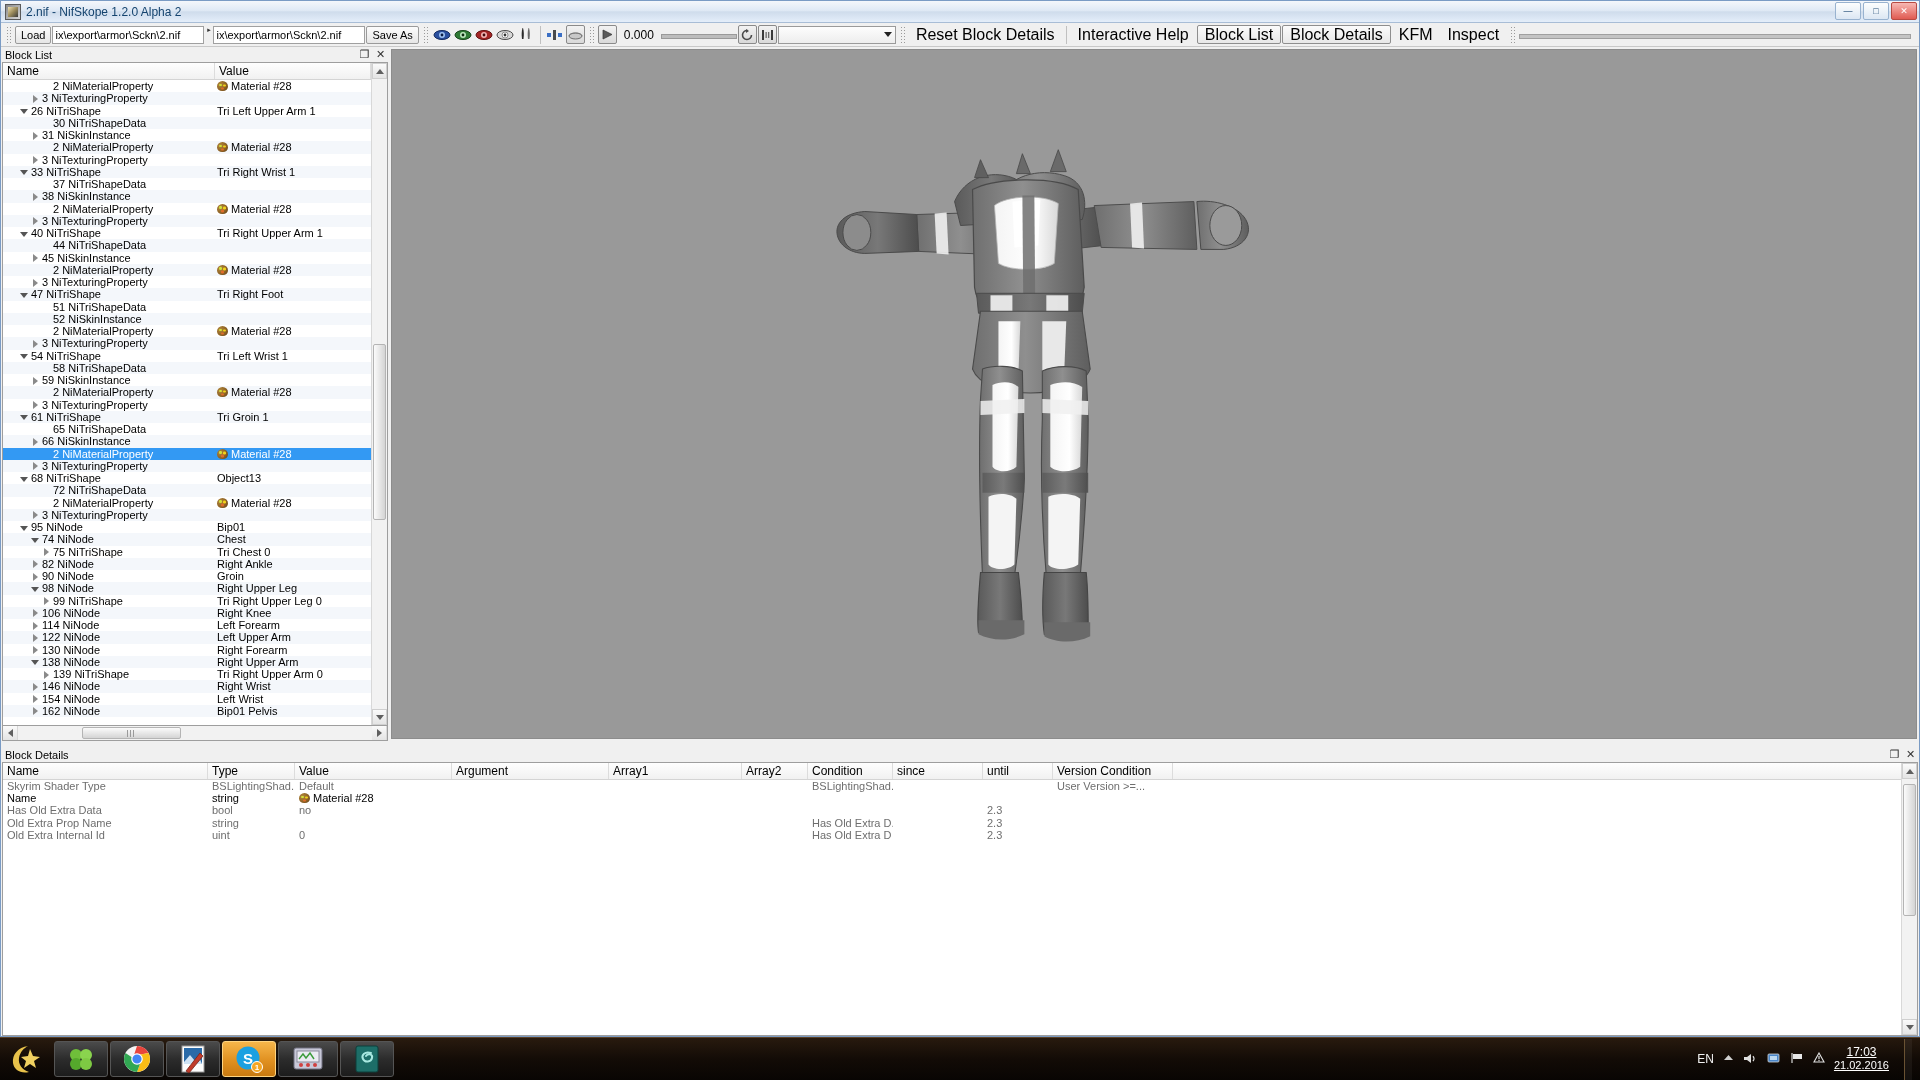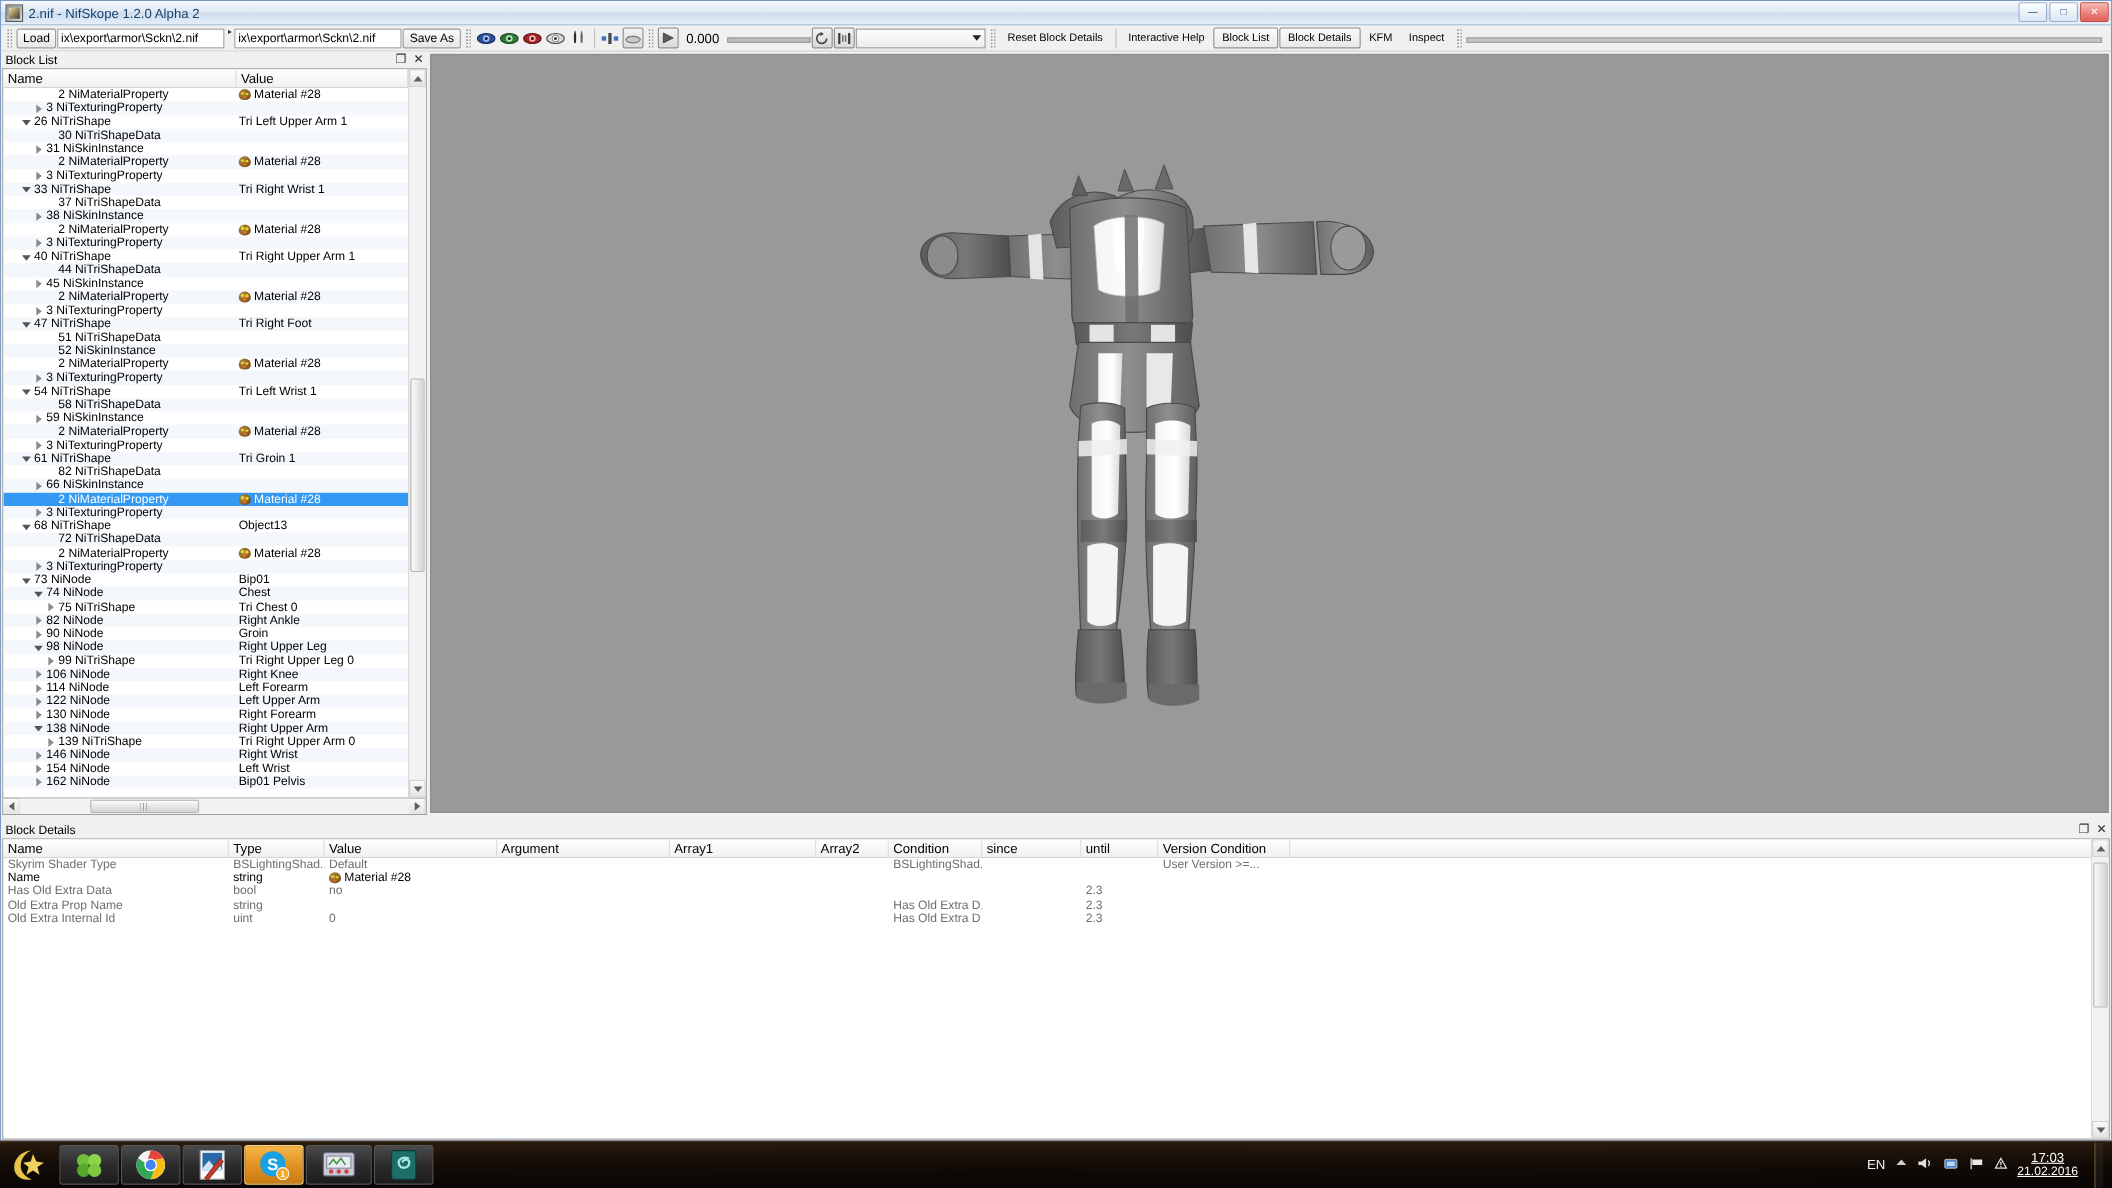--- a/index.html
+++ b/index.html
@@ -147,21 +147,21 @@
   .tb-icon.framed {
     background: linear-gradient(180deg,#f2f2f2,#d9d9d9);
     border: 1px solid #8a8a8a;
     border-radius: 2px;
     width: 19px; height: 19px;
   }
   .tb-sep { width: 1px; height: 18px; background: #c0c0c0; margin: 0 3px; }
   .tb-textbtn {
     height: 20px; padding: 0 7px;
     display: flex; align-items: center;
-    font-size: 10px; color: #000; white-space: nowrap;
+    font-size: 16px; color: #000; white-space: nowrap;
   }
   .tb-textbtn.boxed {
     border: 1px solid #8e8e8e;
     background: linear-gradient(180deg,#fbfbfb,#e8e8e8);
     border-radius: 2px;
     height: 19px;
   }
   .tb-num {
     font-size: 12px; color: #000; padding: 0 6px;
     min-width: 42px;
@@ -920,21 +920,21 @@
                       <span>61 NiTriShape</span>
                     </div>
                     <div class="tcell-val">
                       <span>Tri Groin 1</span>
                     </div>
                   </div>
                   <div class="trow">
                     <div class="tcell-name">
                       <span style="display: inline-block; flex: 0 0 auto; width: 39px;"></span>
                       <span class="expander none"></span>
-                      <span>82 NiTriShapeData</span>
+                      <span>65 NiTriShapeData</span>
                     </div>
                     <div class="tcell-val">
                       <span></span>
                     </div>
                   </div>
                   <div class="trow alt">
                     <div class="tcell-name">
                       <span style="display: inline-block; flex: 0 0 auto; width: 28px;"></span>
                       <span class="expander closed"></span>
                       <span>66 NiSkinInstance</span>
@@ -1002,21 +1002,21 @@
                       <span>3 NiTexturingProperty</span>
                     </div>
                     <div class="tcell-val">
                       <span></span>
                     </div>
                   </div>
                   <div class="trow">
                     <div class="tcell-name">
                       <span style="display: inline-block; flex: 0 0 auto; width: 17px;"></span>
                       <span class="expander open"></span>
-                      <span>73 NiNode</span>
+                      <span>95 NiNode</span>
                     </div>
                     <div class="tcell-val">
                       <span>Bip01</span>
                     </div>
                   </div>
                   <div class="trow alt">
                     <div class="tcell-name">
                       <span style="display: inline-block; flex: 0 0 auto; width: 28px;"></span>
                       <span class="expander open"></span>
                       <span>74 NiNode</span>

